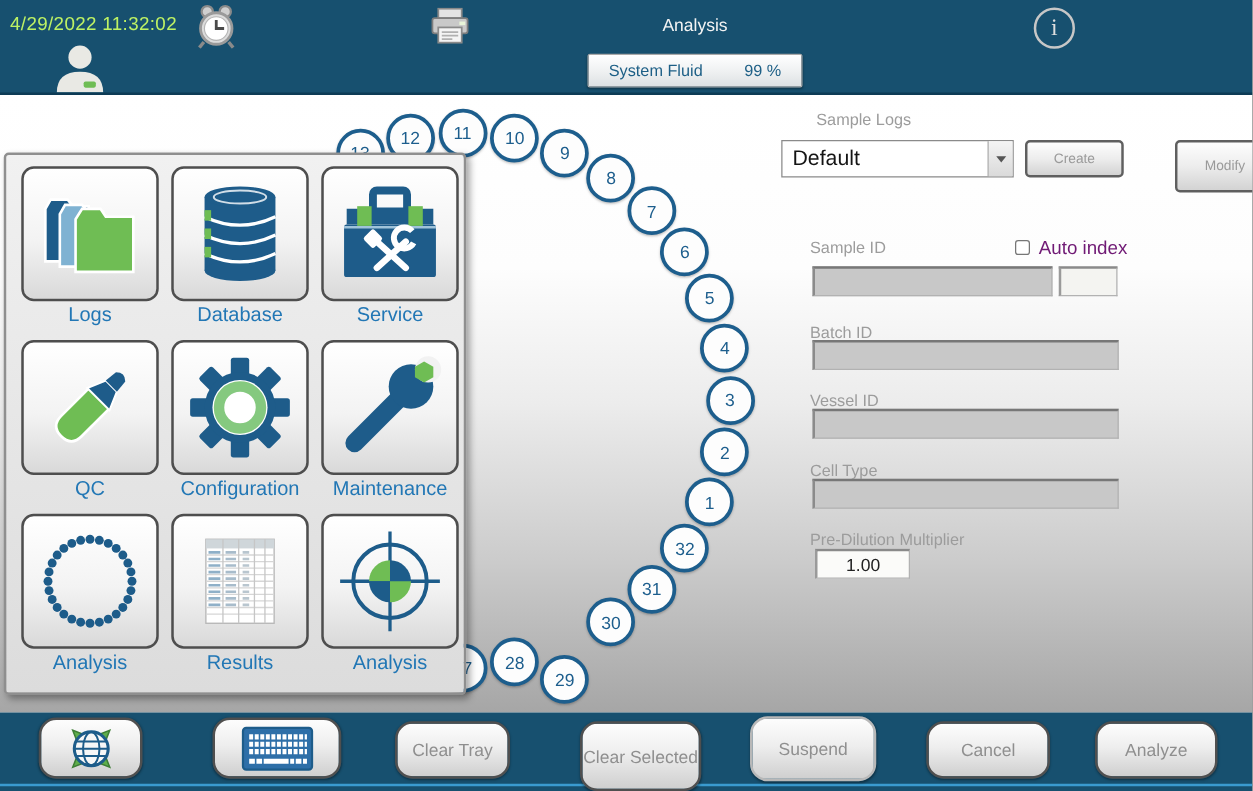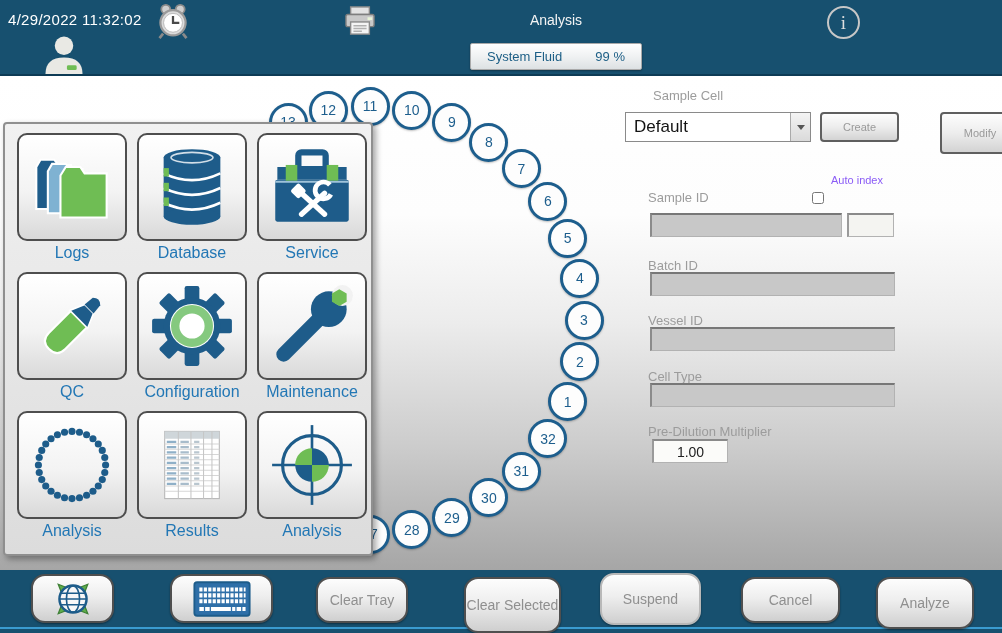--- a/index.html
+++ b/index.html
@@ -3,21 +3,21 @@
 <meta charset="utf-8">
 <style>
   html,body{margin:0;padding:0;background:#555;}
   #app{position:relative;width:1002px;height:633px;overflow:hidden;
        font-family:"Liberation Sans",sans-serif;background:#fff;}
   .abs{position:absolute;}
 
   
   #topbar{left:0;top:0;width:1002px;height:74px;background:#17506f;
           border-bottom:2px solid #0d3b55;overflow:hidden;z-index:30;}
-  #datetime{left:8px;top:11px;color:#ffffff;font-size:15px;letter-spacing:.3px;}
+  #datetime{left:8px;top:11px;color:#bef264;font-size:15px;letter-spacing:.3px;}
   #page-title{top:12px;left:556px;transform:translateX(-50%);color:#f4f4f4;font-size:14px;}
   #sysfluid{left:470px;top:43px;width:172px;height:27px;border:1px solid #a9a9a9;border-radius:2px;
             background:linear-gradient(#ffffff,#eef0f1 55%,#dde1e3);display:flex;align-items:center;
             justify-content:space-between;padding:8px 16px;box-sizing:border-box;
             color:#1d5f86;font-size:13px;box-shadow:0 1px 2px rgba(0,0,0,.35);}
   #info-icon{left:827px;top:6px;width:29px;height:29px;border:2px solid #c7c7c7;border-radius:50%;
              color:#dfdfdf;font-size:19px;display:flex;align-items:center;justify-content:center;
              font-family:"Liberation Serif",serif;}
 
   
@@ -53,21 +53,21 @@
   #dropdown{left:625px;top:112px;width:186px;height:30px;background:#fff;border:1px solid #8a8a8a;
             box-sizing:border-box;display:flex;align-items:center;cursor:pointer;}
   #dropdown-value{flex:1;padding-left:8px;font-size:17px;color:#141414;}
   #dropdown-arrow{width:19px;height:100%;background:linear-gradient(#f4f4f4,#dadada);
                   border-left:1px solid #aaa;display:flex;align-items:center;justify-content:center;}
   #dropdown-arrow::after{content:"";border:4px solid transparent;border-top:5px solid #555;margin-top:5px;}
   .sm-btn{border:2px solid #5f5f5f;border-radius:4px;background:linear-gradient(#fdfdfd,#ededed 50%,#d3d3d3);
           color:#9a9a9a;font-size:11px;display:flex;align-items:center;justify-content:center;
           box-sizing:border-box;cursor:pointer;}
   #auto-index-box{left:812px;top:192px;width:12px;height:12px;border:1px solid #8a8a8a;background:#fdfdfd;margin:0;}
-  #auto-index-label{left:831px;top:174px;color:#8b5cf6;font-size:11px;}
+  #auto-index-label{left:831px;top:190px;color:#701a75;font-size:15px;}
 
   
   #footer{left:0;top:570px;width:1002px;height:63px;background:#17506f;z-index:30;}
   #footer-line{left:0;top:57px;width:1002px;height:2px;background:#3a9bd0;}
   .fbtn{position:absolute;border:2px solid #4f4f4f;border-radius:14px;
         background:linear-gradient(#fdfdfd,#eeeeee 45%,#cfcfcf);color:#8f8f8f;font-size:14px;
         display:flex;align-items:center;justify-content:center;box-sizing:border-box;cursor:pointer;
         box-shadow:0 1px 2px rgba(0,0,0,.4);}
   .fbtn.lightborder{border:2px solid #b8b8b8;}
 </style>
@@ -100,27 +100,27 @@
       <div class="tray-pos" style="left: 136.5px; top: 300.5px;">19</div>
       <div class="tray-pos" style="left: 140.612px; top: 342.249px;">20</div>
       <div class="tray-pos" style="left: 152.79px; top: 382.394px;">21</div>
       <div class="tray-pos" style="left: 172.566px; top: 419.392px;">22</div>
       <div class="tray-pos" style="left: 199.179px; top: 451.821px;">23</div>
       <div class="tray-pos" style="left: 231.608px; top: 478.434px;">24</div>
       <div class="tray-pos" style="left: 268.606px; top: 498.21px;">25</div>
       <div class="tray-pos" style="left: 308.751px; top: 510.388px;">26</div>
       <div class="tray-pos" style="left: 350.5px; top: 514.5px;">27</div>
       <div class="tray-pos" style="left: 392.249px; top: 510.388px;">28</div>
-      <div class="tray-pos" style="left: 432.394px; top: 498px;">29</div>
+      <div class="tray-pos" style="left: 432.394px; top: 524px;">29</div>
       <div class="tray-pos" style="left: 469.392px; top: 478.434px;">30</div>
       <div class="tray-pos" style="left: 501.821px; top: 451.821px;">31</div>
       <div class="tray-pos" style="left: 528.434px; top: 419.392px;">32</div>
     </div>
 
-  <div class="abs field-label" style="left:653px;top:88px;">Sample Cell</div>
+  <div class="abs field-label" style="left:653px;top:88px;">Sample Logs</div>
   <div id="dropdown" class="abs">
     <div id="dropdown-value">Default</div>
     <div id="dropdown-arrow"></div>
   </div>
   <div class="abs sm-btn" style="left:820px;top:112px;width:79px;height:30px;">Create</div>
   <div class="abs sm-btn" style="left:940px;top:112px;width:80px;height:42px;">Modify</div>
 
   <div class="abs field-label" style="left:648px;top:190px;">Sample ID</div>
   <input type="checkbox" id="auto-index-box" class="abs" style="">
   <div id="auto-index-label" class="abs">Auto index</div>
@@ -359,16 +359,16 @@
         <line x1="7" y1="16" x2="58" y2="16" stroke="#ffffff" stroke-width="4.5" stroke-dasharray="3.5 1.4"></line>
         <line x1="7" y1="22.5" x2="58" y2="22.5" stroke="#ffffff" stroke-width="4.5" stroke-dasharray="3.5 1.4"></line>
         <line x1="7" y1="31" x2="58" y2="31" stroke="#ffffff" stroke-width="4.5" stroke-dasharray="5 1.4 5 1.4 22 1.4 3.5 1.4"></line>
       </svg>
     </div>
 
     <div class="fbtn" style="left:316px;top:7px;width:92px;height:46px;">Clear Tray</div>
     <div class="fbtn" style="left:464px;top:7px;width:97px;height:56px;">Clear Selected</div>
     <div class="fbtn lightborder" style="left:600px;top:3px;width:101px;height:52px;">Suspend</div>
     <div class="fbtn" style="left:741px;top:7px;width:99px;height:46px;">Cancel</div>
-    <div class="fbtn" style="left:876px;top:7px;width:98px;height:52px;">Analyze</div>
+    <div class="fbtn" style="left:876px;top:7px;width:98px;height:46px;">Analyze</div>
   </div>
 
 </div>
 
 </body></html>

